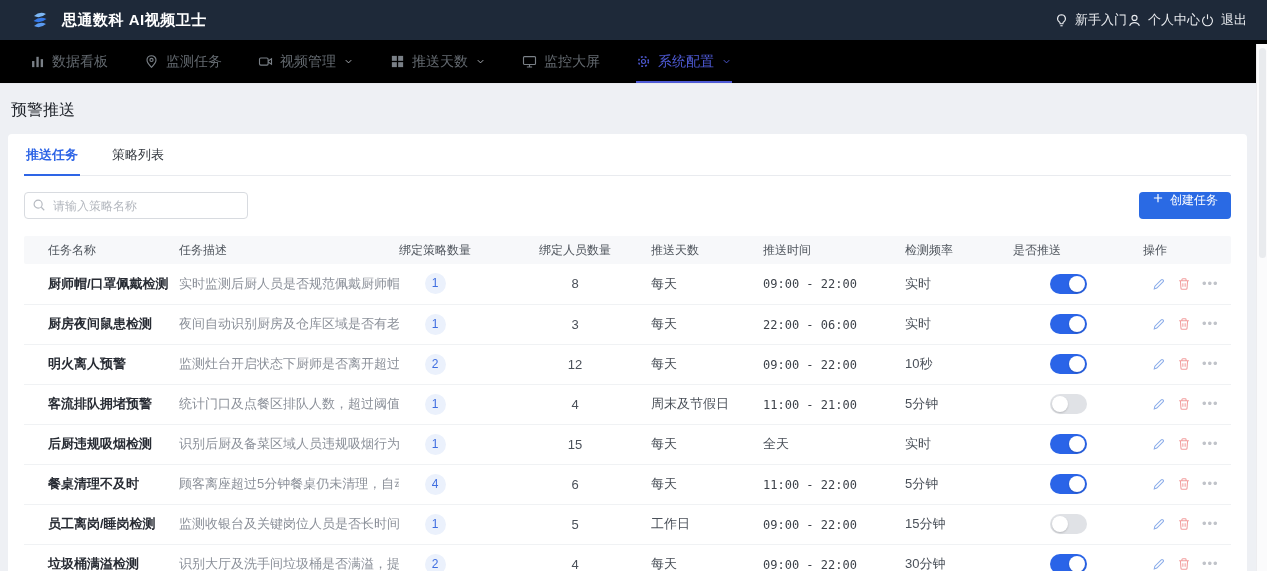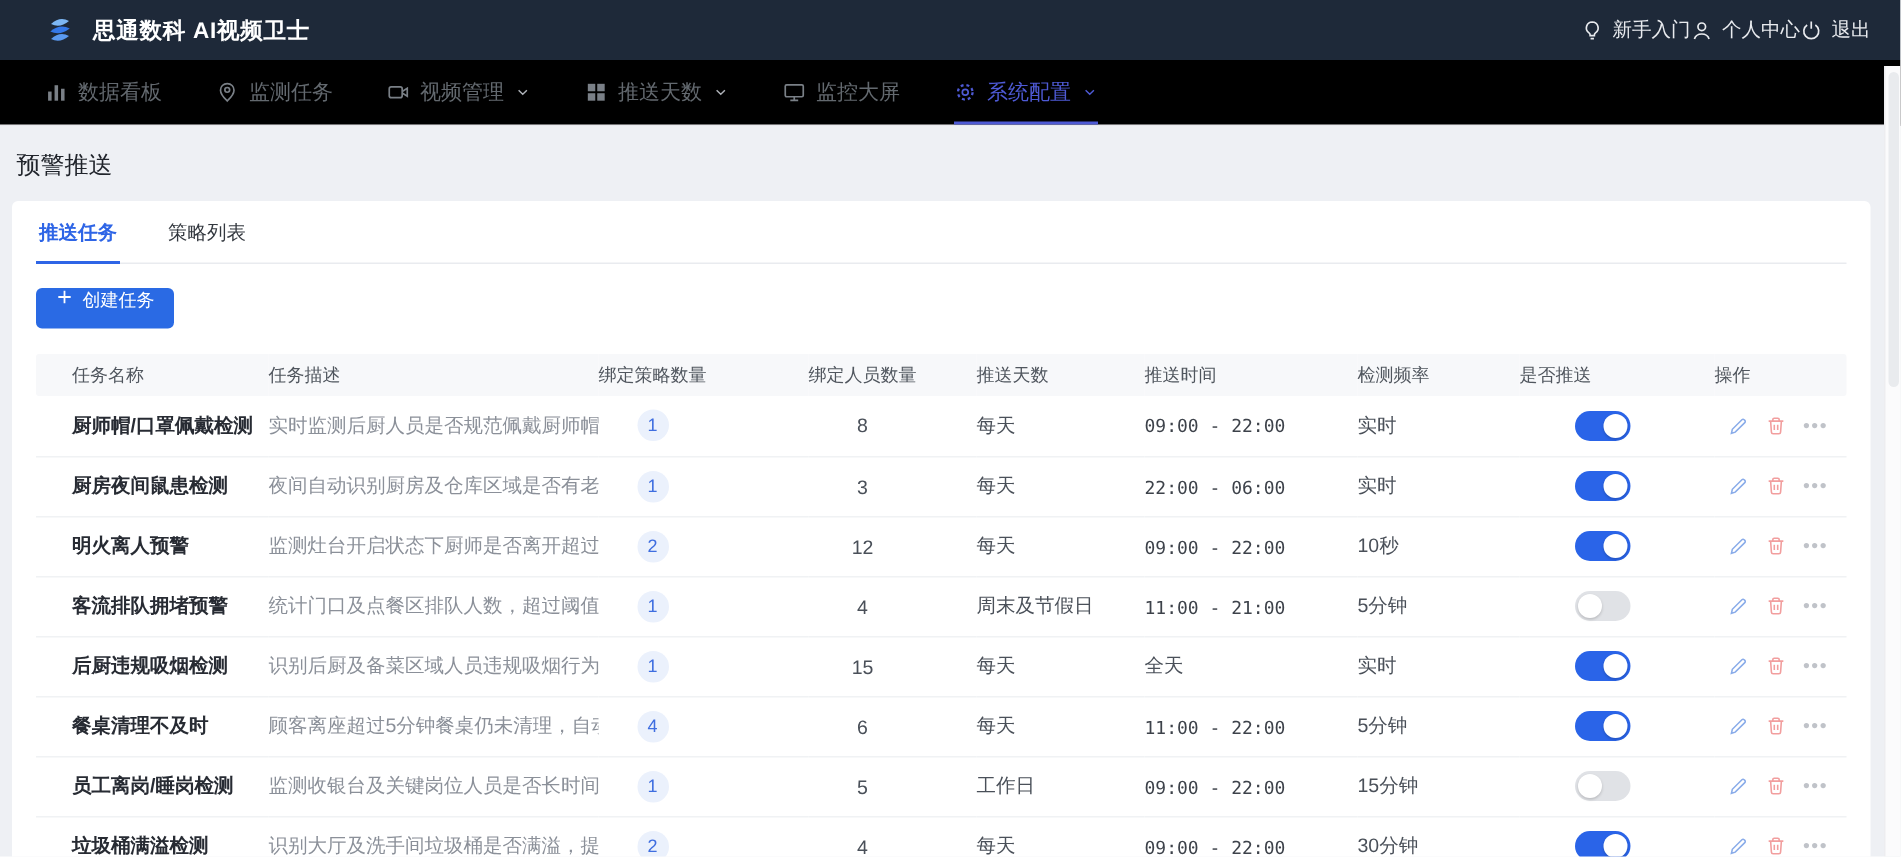--- a/index.html
+++ b/index.html
@@ -191,20 +191,29 @@
 <div class="page">
   <div class="page-title">预警推送</div>
 
   <div class="card">
     <div class="tabs">
       <div class="tab active">推送任务</div>
       <div class="tab">策略列表</div>
     </div>
 
     <div class="toolbar">
+      <div class="search-box">
+        <span class="mag">
+          <svg width="14" height="14" viewBox="0 0 16 16" fill="none" stroke="#b4b8bf" stroke-width="1.3">
+            <circle cx="7" cy="7" r="4.6"></circle>
+              <path d="M10.6 10.6 14 14"></path>
+          </svg>
+        </span>
+        <input type="text" placeholder="请输入策略名称" style="">
+      </div>
       <button class="btn-primary">
         <span>
           <svg width="12" height="12" viewBox="0 0 16 16" fill="none" stroke="#ffffff" stroke-width="1.6">
               <path d="M8 2.5v11M2.5 8h11"></path>
             </svg>
         </span>
         <span>创建任务</span>
       </button>
     </div>
 

